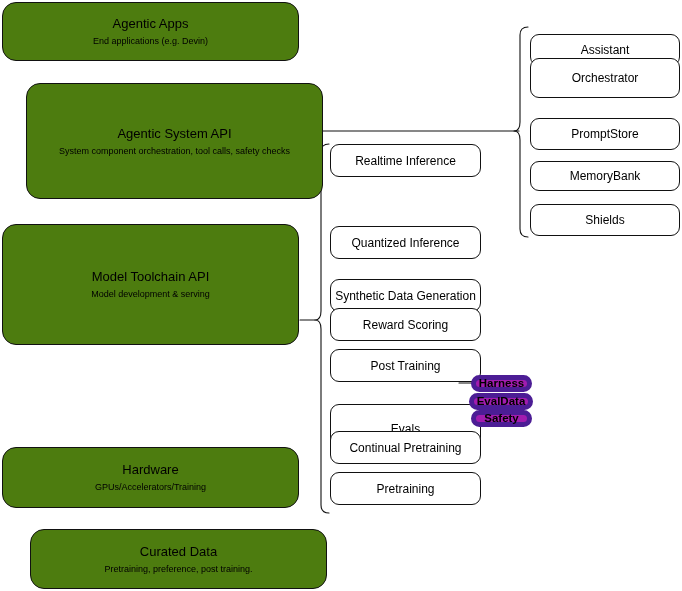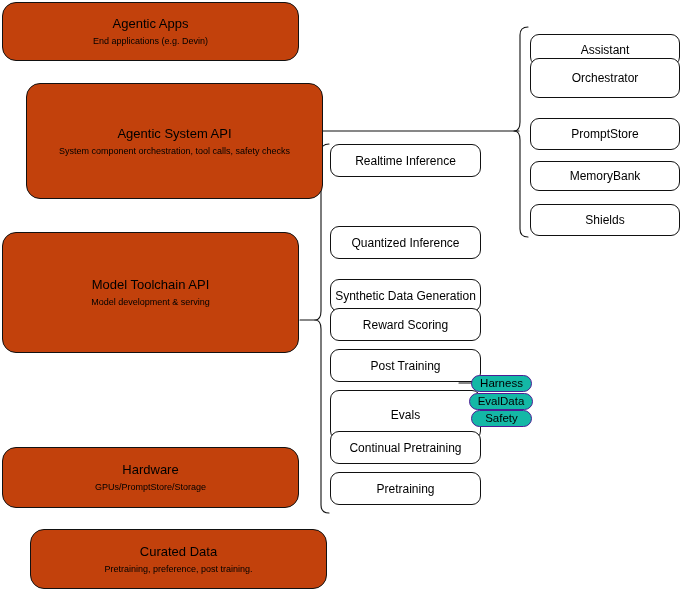--- a/index.html
+++ b/index.html
@@ -18,21 +18,21 @@
     overflow: hidden;
     background: #ffffff;
   }
 
   
   .layer-box {
     position: absolute;
     box-sizing: border-box;
     border: 1px solid #111111;
     border-radius: 14px;
-    background: #c2410c;
+    background: #4d7c0f;
     display: flex;
     flex-direction: column;
     align-items: center;
     justify-content: center;
     text-align: center;
     padding: 4px 8px;
   }
   .layer-title {
     font-size: 13px;
     line-height: 17px;
@@ -60,31 +60,32 @@
     font-size: 12px;
     line-height: 14px;
     color: #000000;
     white-space: nowrap;
   }
 
   
   .tag-pill {
     position: absolute;
     box-sizing: border-box;
-    border: 1px solid #4c1d95;
+    border: 5px solid #4c1d95;
     border-radius: 11px;
-    background: #14b8a6;
+    background: #a21caf;
     display: flex;
     align-items: center;
     justify-content: center;
     font-size: 11.5px;
     line-height: 13px;
     color: #000000;
     white-space: nowrap;
     z-index: 5;
+    font-weight: bold;
   }
 
   
   .connector-svg {
     position: absolute;
     left: 0;
     top: 0;
     width: 682px;
     height: 591px;
     pointer-events: none;
@@ -115,42 +116,42 @@
   <div class="layer-box" style="left:2px; top:2px; width:297px; height:59px;">
     <div class="layer-title">Agentic Apps</div>
     <div class="layer-sub">End applications (e.g. Devin)</div>
   </div>
 
   <div class="layer-box" style="left:2px; top:83px; width:297px; height:116px;margin-left:24px;">
     <div class="layer-title">Agentic System API</div>
     <div class="layer-sub">System component orchestration, tool calls, safety checks</div>
   </div>
 
-  <div class="layer-box" style="left:2px; top:232px; width:297px; height:121px;">
+  <div class="layer-box" style="left:2px; top:224px; width:297px; height:121px;">
     <div class="layer-title">Model Toolchain API</div>
     <div class="layer-sub">Model development &amp; serving</div>
   </div>
 
 
   <div class="layer-box" style="left:2px; top:447px; width:297px; height:61px;">
     <div class="layer-title">Hardware</div>
-    <div class="layer-sub">GPUs/PromptStore/Storage</div>
+    <div class="layer-sub">GPUs/Accelerators/Training</div>
   </div>
 
   <div class="layer-box" style="left:2px; top:529px; width:297px; height:60px;margin-left:28px;">
     <div class="layer-title">Curated Data</div>
     <div class="layer-sub">Pretraining, preference, post training.</div>
   </div>
 
   <div class="cap-box" style="left:330px; top:144px; width:151px; height:33px;">Realtime Inference</div>
   <div class="cap-box" style="left:330px; top:226px; width:151px; height:33px;">Quantized Inference</div>
   <div class="cap-box" style="left:330px; top:279px; width:151px; height:33px;">Synthetic Data Generation</div>
   <div class="cap-box" style="left:330px; top:308px; width:151px; height:33px;">Reward Scoring</div>
   <div class="cap-box" style="left:330px; top:349px; width:151px; height:33px;">Post Training</div>
-  <div class="cap-box" style="left:330px; top:390px; width:151px; height:50px;">Evals</div>
+  <div class="cap-box" style="left:330px; top:404px; width:151px; height:50px;">Evals</div>
   <div class="cap-box" style="left:330px; top:431px; width:151px; height:33px;">Continual Pretraining</div>
   <div class="cap-box" style="left:330px; top:472px; width:151px; height:33px;">Pretraining</div>
 
   <div class="tag-pill" style="left:471px; top:375px; width:61px; height:17px;">Harness</div>
   <div class="tag-pill" style="left:469px; top:393px; width:64px; height:17px;">EvalData</div>
   <div class="tag-pill" style="left:471px; top:410px; width:61px; height:17px;">Safety</div>
 
   <div class="cap-box" style="left:530px; top:34px; width:150px; height:32px;">Assistant</div>
   <div class="cap-box" style="left:530px; top:58px; width:150px; height:40px;">Orchestrator</div>
   <div class="cap-box" style="left:530px; top:118px; width:150px; height:32px;">PromptStore</div>

